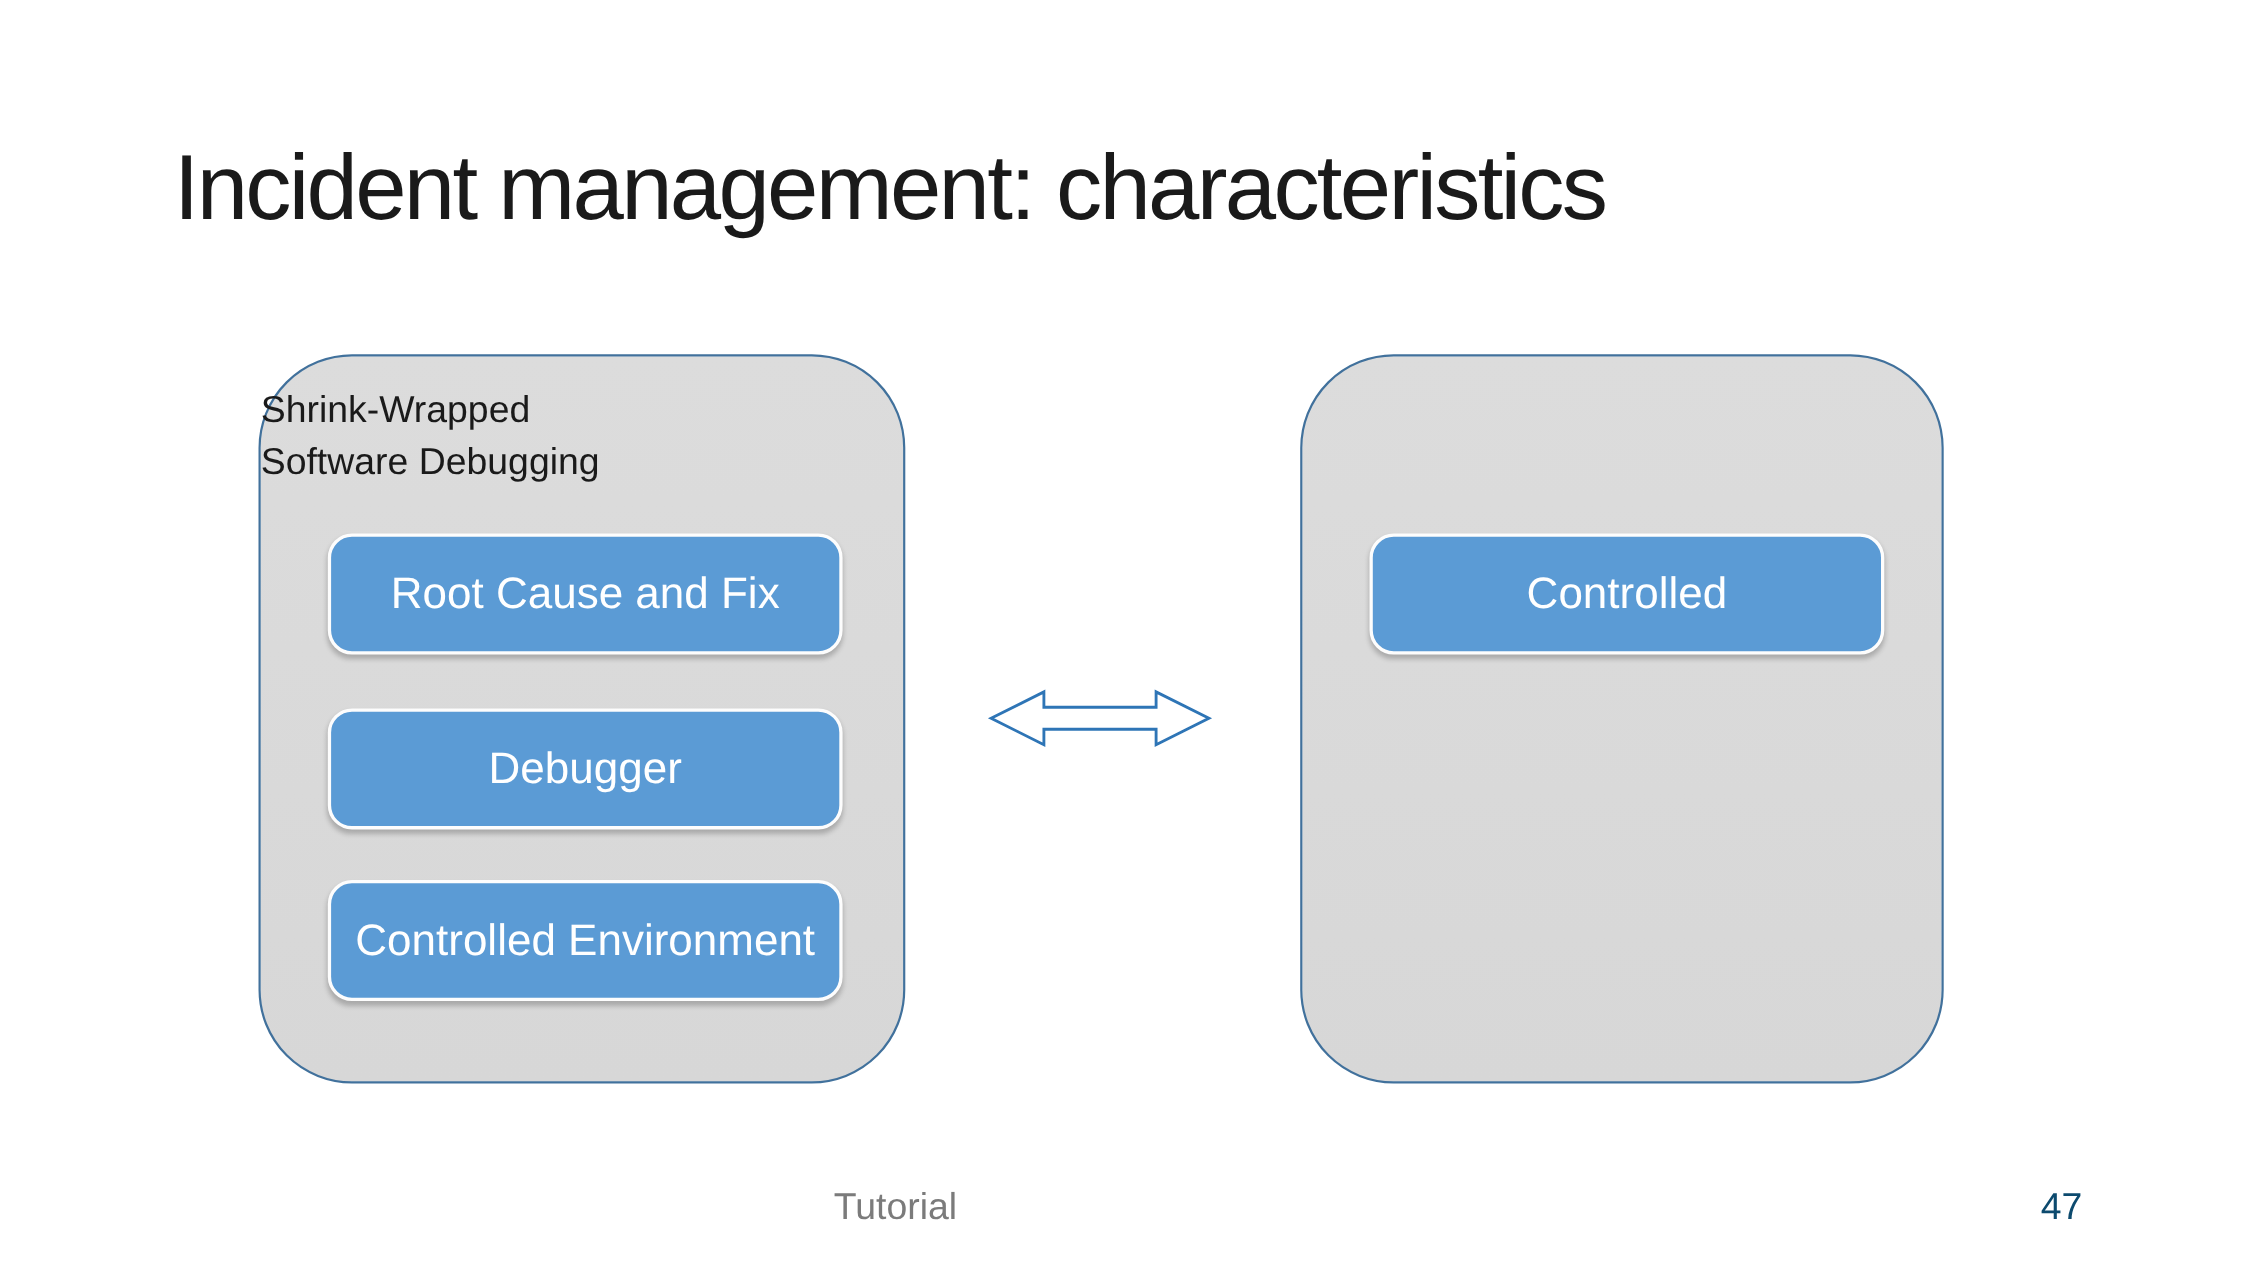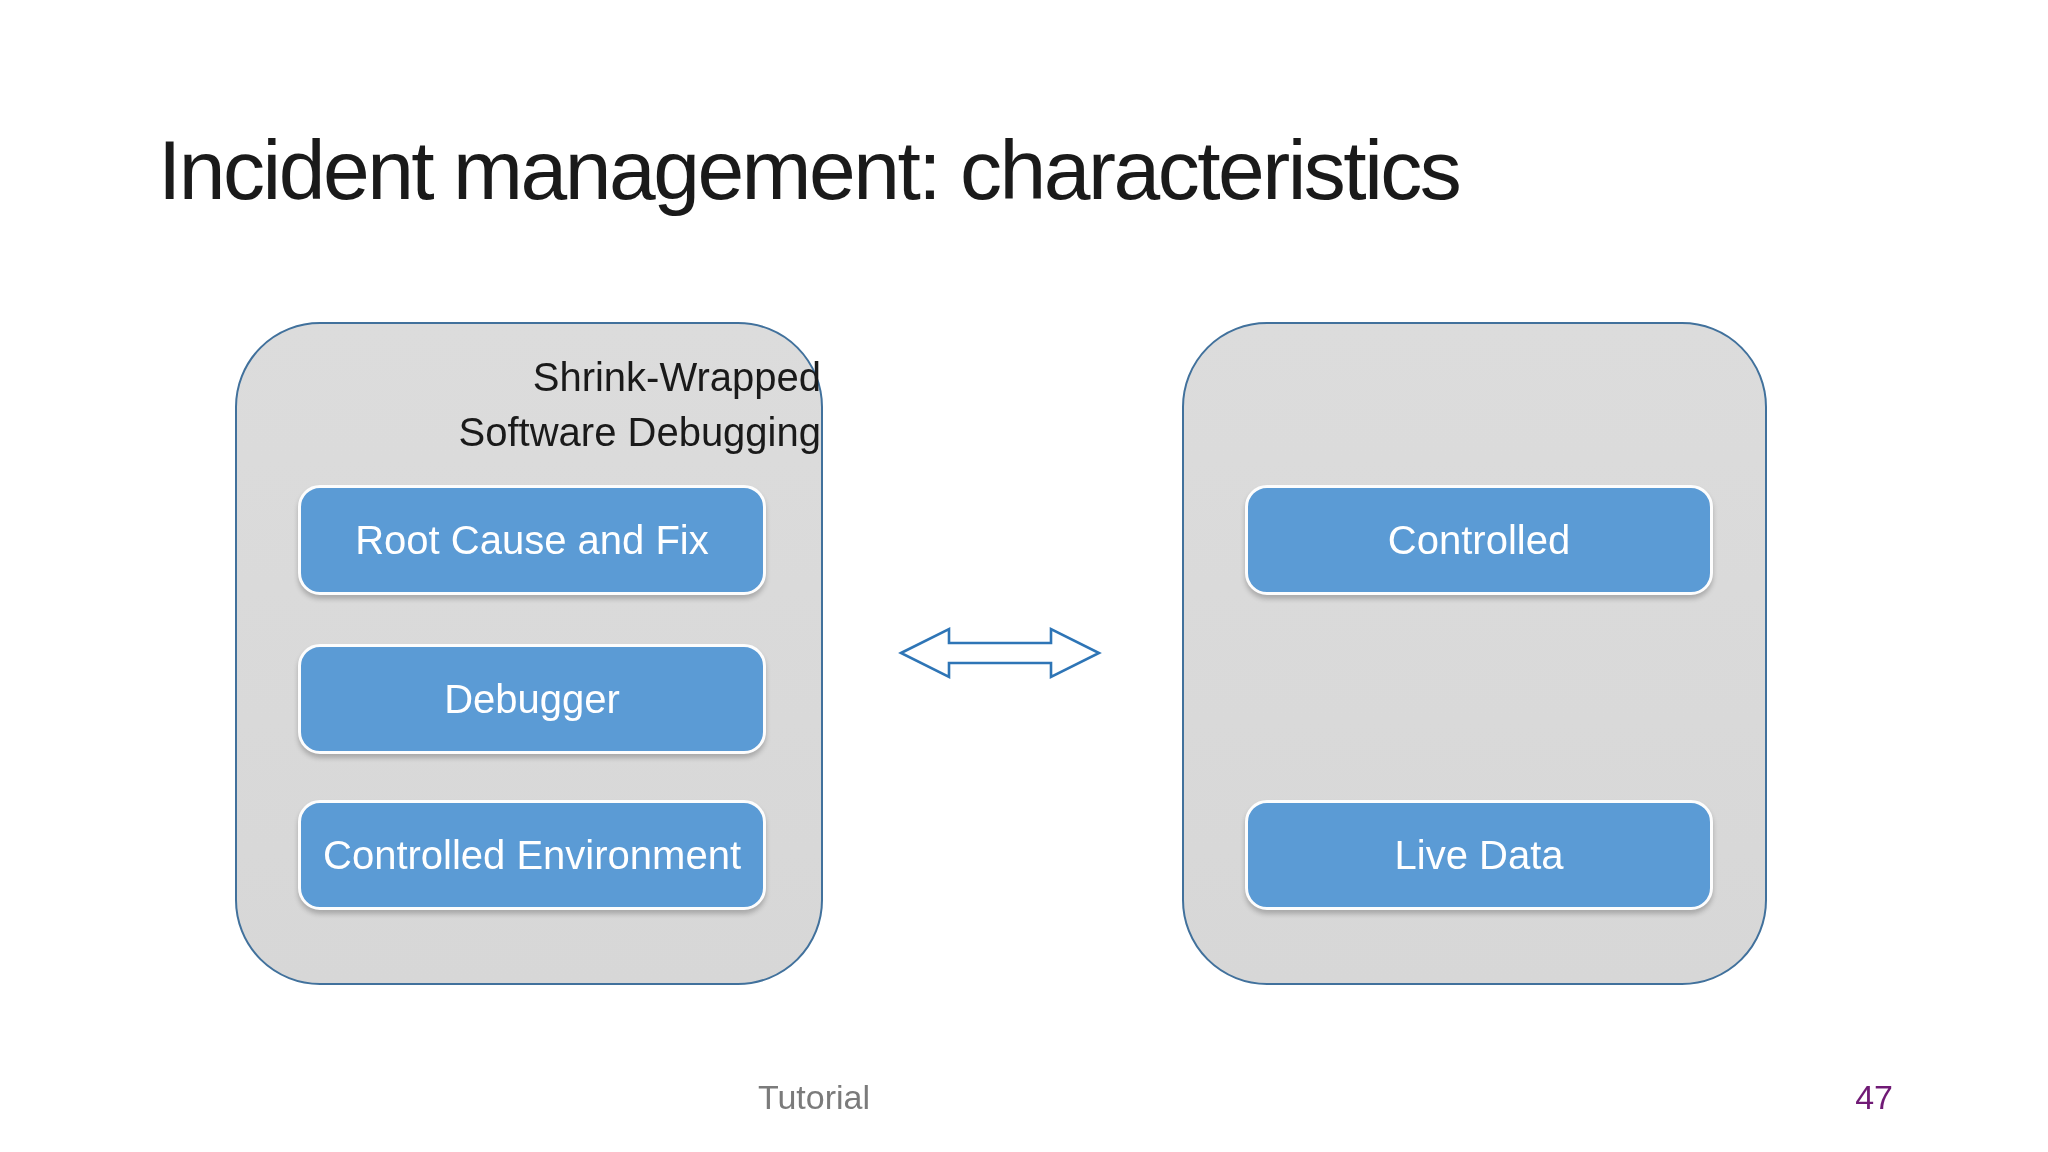--- a/index.html
+++ b/index.html
@@ -36,22 +36,22 @@
   .panel-left {
     left: 235px;
     width: 588px;
   }
   .panel-right {
     left: 1182px;
     width: 585px;
   }
   .panel-title {
     margin-top: 26px;
-    text-align: right;
-    font-size: 40px;
+    text-align: left;
+    font-size: 34px;
     line-height: 1.38;
     color: #1a1a1a;
   }
   .pill {
     position: absolute;
     left: 61px;
     width: 468px;
     height: 110px;
     background: #5b9bd5;
     border: 3px solid #fdfdfd;
@@ -82,21 +82,21 @@
     width: 1628px;
     text-align: center;
     font-size: 34px;
     color: #7b7b7b;
   }
   .page-number {
     position: absolute;
     right: 155px;
     top: 1078px;
     font-size: 34px;
-    color: #701a75;
+    color: #0c4a6e;
   }
 </style>
 </head>
 <body>
 
 <div class="slide-title">Incident management: characteristics</div>
 
 <div class="panel panel-left">
   <div class="panel-title">
     <div>Shrink-Wrapped</div>
@@ -108,17 +108,16 @@
 </div>
 
 <div class="arrow-wrap">
   <svg width="204" height="62" viewBox="0 0 204 62" xmlns="http://www.w3.org/2000/svg">
     <path d="M 3 31 L 51 7 L 51 21 L 153 21 L 153 7 L 201 31 L 153 55 L 153 41 L 51 41 L 51 55 Z" fill="#ffffff" stroke="#2e75b6" stroke-width="2.6" stroke-linejoin="miter"></path>
   </svg>
 </div>
 
 <div class="panel panel-right">
   <div class="pill pill-1">Controlled</div>
-  <div class="pill pill-3">Live Data</div>
 </div>
 
 <div class="footer-label">Tutorial</div>
 <div class="page-number">47</div>
 
 </body></html>

